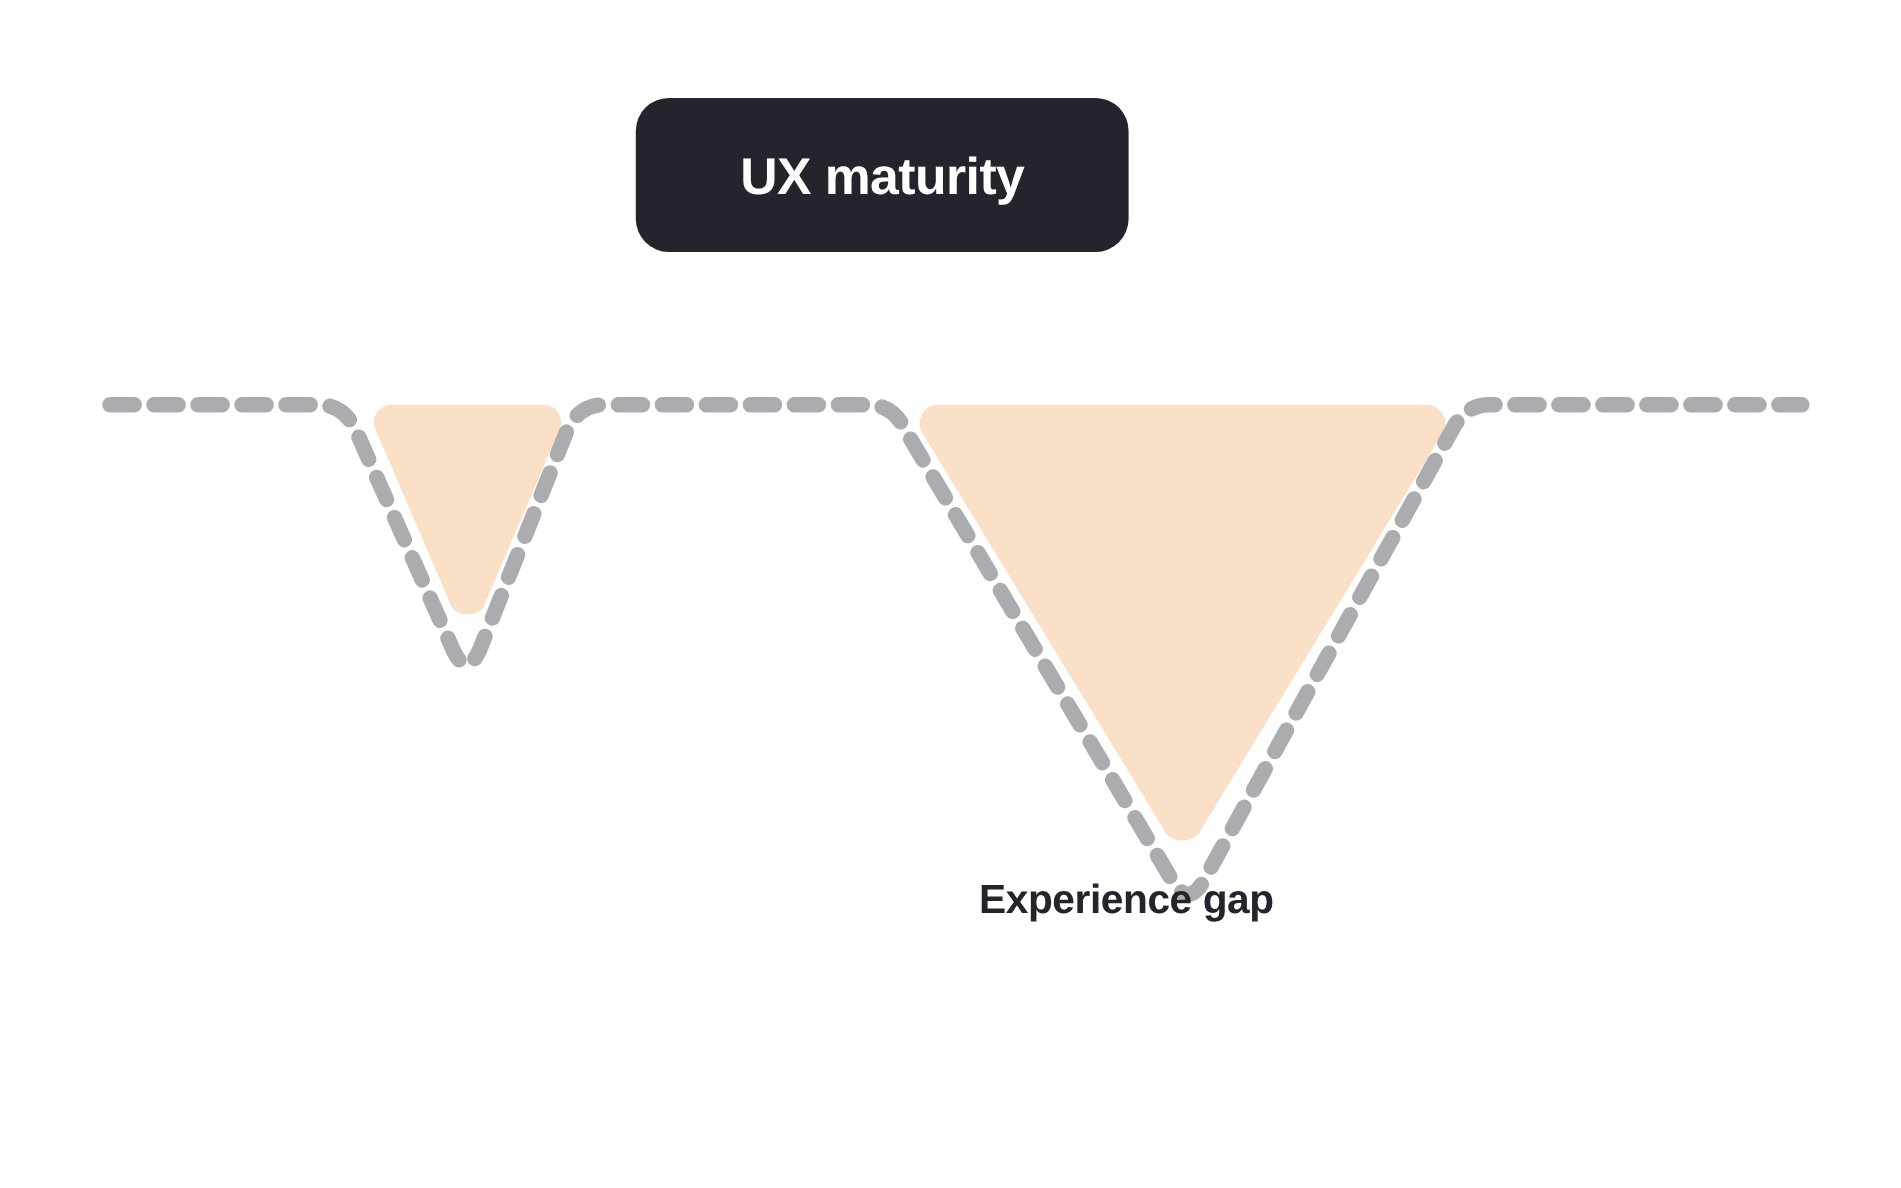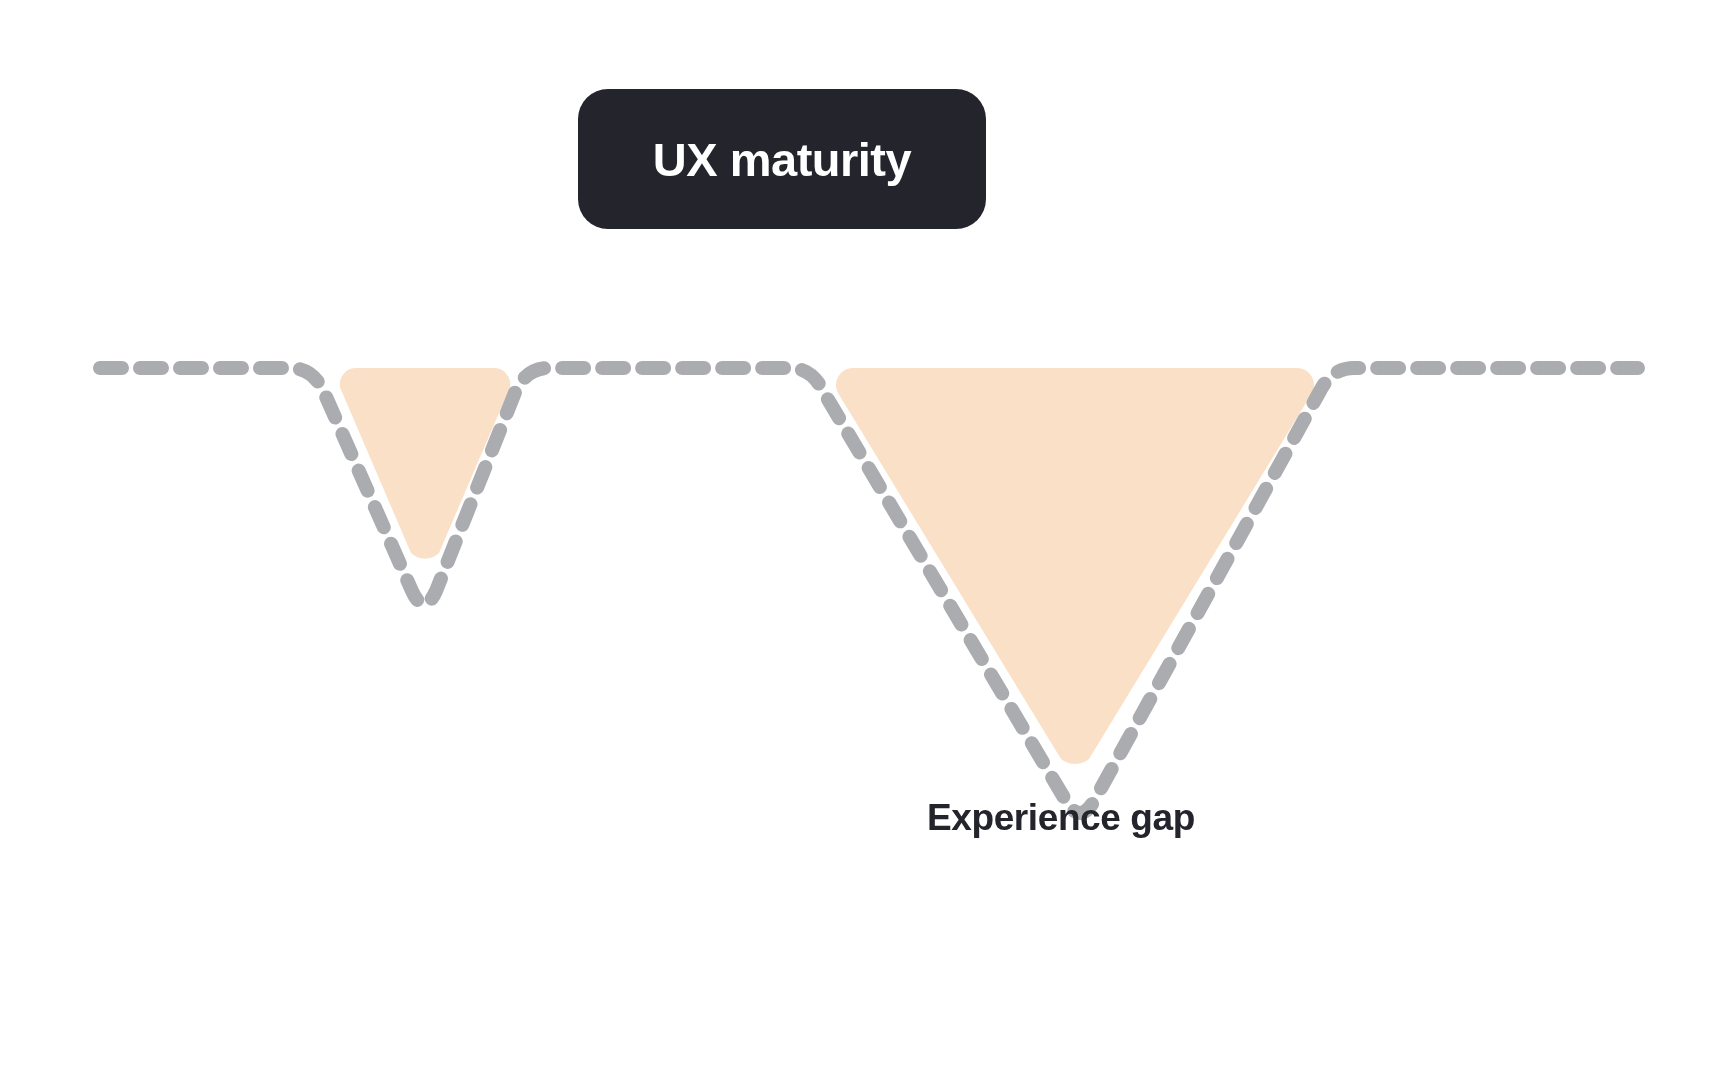--- a/index.html
+++ b/index.html
@@ -17,21 +17,21 @@
     width: 1728px;
     height: 1080px;
     background: var(--bg, #ffffff);
     overflow: hidden;
   }
   
   #title-badge {
     position: absolute;
     left: 578px;
     top: 89px;
-    width: 408px;
+    width: 448px;
     height: 140px;
     border-radius: 30px;
     background: #23242C;
     display: flex;
     align-items: center;
     justify-content: center;
     box-sizing: border-box;
   }
   #title-badge .badge-text {
     color: #ffffff;
@@ -59,21 +59,20 @@
     line-height: 1;
     white-space: nowrap;
   }
   #label-knowledge-gap {
     left: 235px;
     top: 604px;
   }
   #label-experience-gap {
     left: 890px;
     top: 799px;
-    margin-left: 37px;
   }
 </style>
 </head>
 <body>
 
 <div id="stage" style="background: rgb(255, 255, 255);">
 
   <div id="title-badge" style="background: rgb(35, 36, 44);">
     <span class="badge-text" style="color: rgb(255, 255, 255);">UX maturity</span>
   </div>

